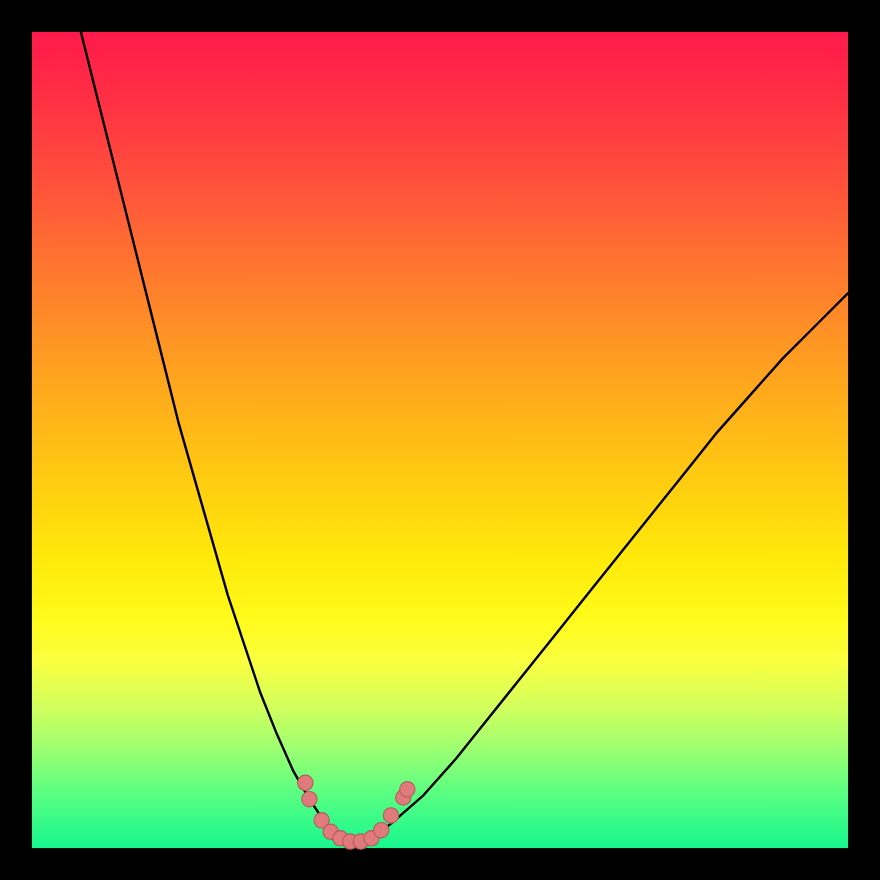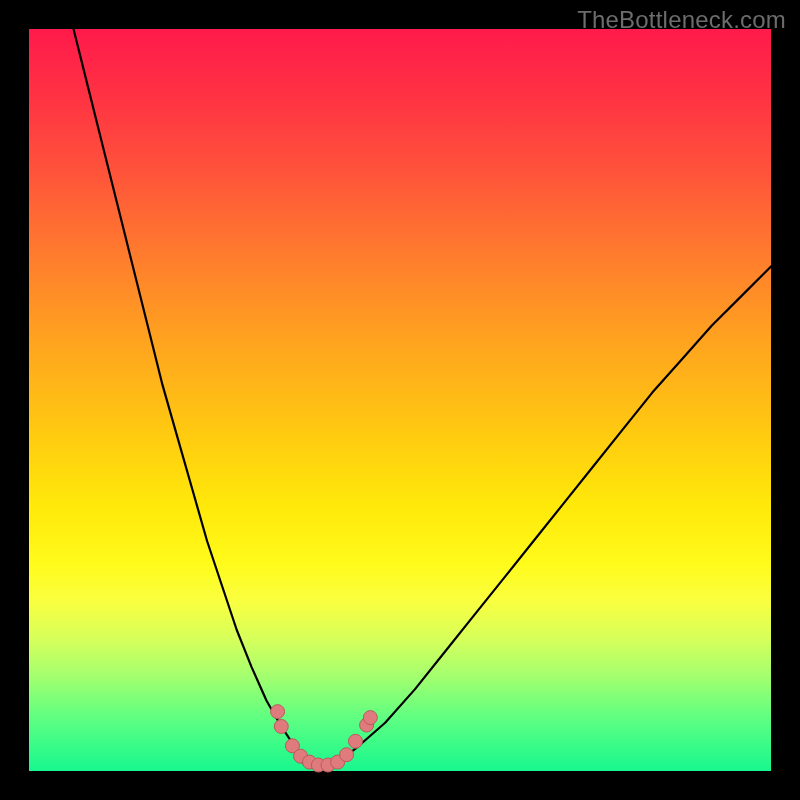--- a/index.html
+++ b/index.html
@@ -58,21 +58,20 @@
     width: 742px;
     height: 742px;
     overflow: visible;
   }
 </style>
 </head>
 <body>
 
 <div class="frame">
 
-  <div class="watermark">TheBottleneck.com</div>
 
   <div class="plot-area">
     <svg class="curve" viewBox="0 0 742 742" preserveAspectRatio="none">
       <g id="curve-group">
           <path d="M44.52 0.00 L59.36 59.36 L74.20 118.72 L89.04 178.08 L103.88 237.44 L118.72 296.80 L133.56 356.16 L148.40 408.10 L163.24 460.04 L178.08 511.98 L192.92 556.50 L207.76 601.02 L222.60 638.12 L237.44 671.51 L252.28 697.48 L267.12 719.74 L278.25 730.87" fill="none" stroke="#000000" stroke-width="2.2" stroke-linecap="round" stroke-linejoin="round"></path>
           <path d="M311.64 730.87 L326.48 719.74 L356.16 693.77 L385.84 660.38 L415.52 623.28 L445.20 586.18 L474.88 549.08 L504.56 511.98 L534.24 474.88 L563.92 437.78 L593.60 400.68 L623.28 363.58 L652.96 330.19 L682.64 296.80 L712.32 267.12 L742.00 237.44" fill="none" stroke="#000000" stroke-width="2.2" stroke-linecap="round" stroke-linejoin="round"></path>
           <path d="M267.12 727.16 L274.54 734.58 L281.96 738.29 L289.38 739.77 L296.80 739.77 L304.22 738.29 L311.64 734.58 L319.06 727.16" fill="none" stroke="#000000" stroke-width="2.2" stroke-linecap="round" stroke-linejoin="round"></path>
         </g>
       <g id="marker-group">
           <circle cx="248.57" cy="682.64" r="7" fill="#e07b7d" stroke="#b85a5c" stroke-width="1"></circle>

